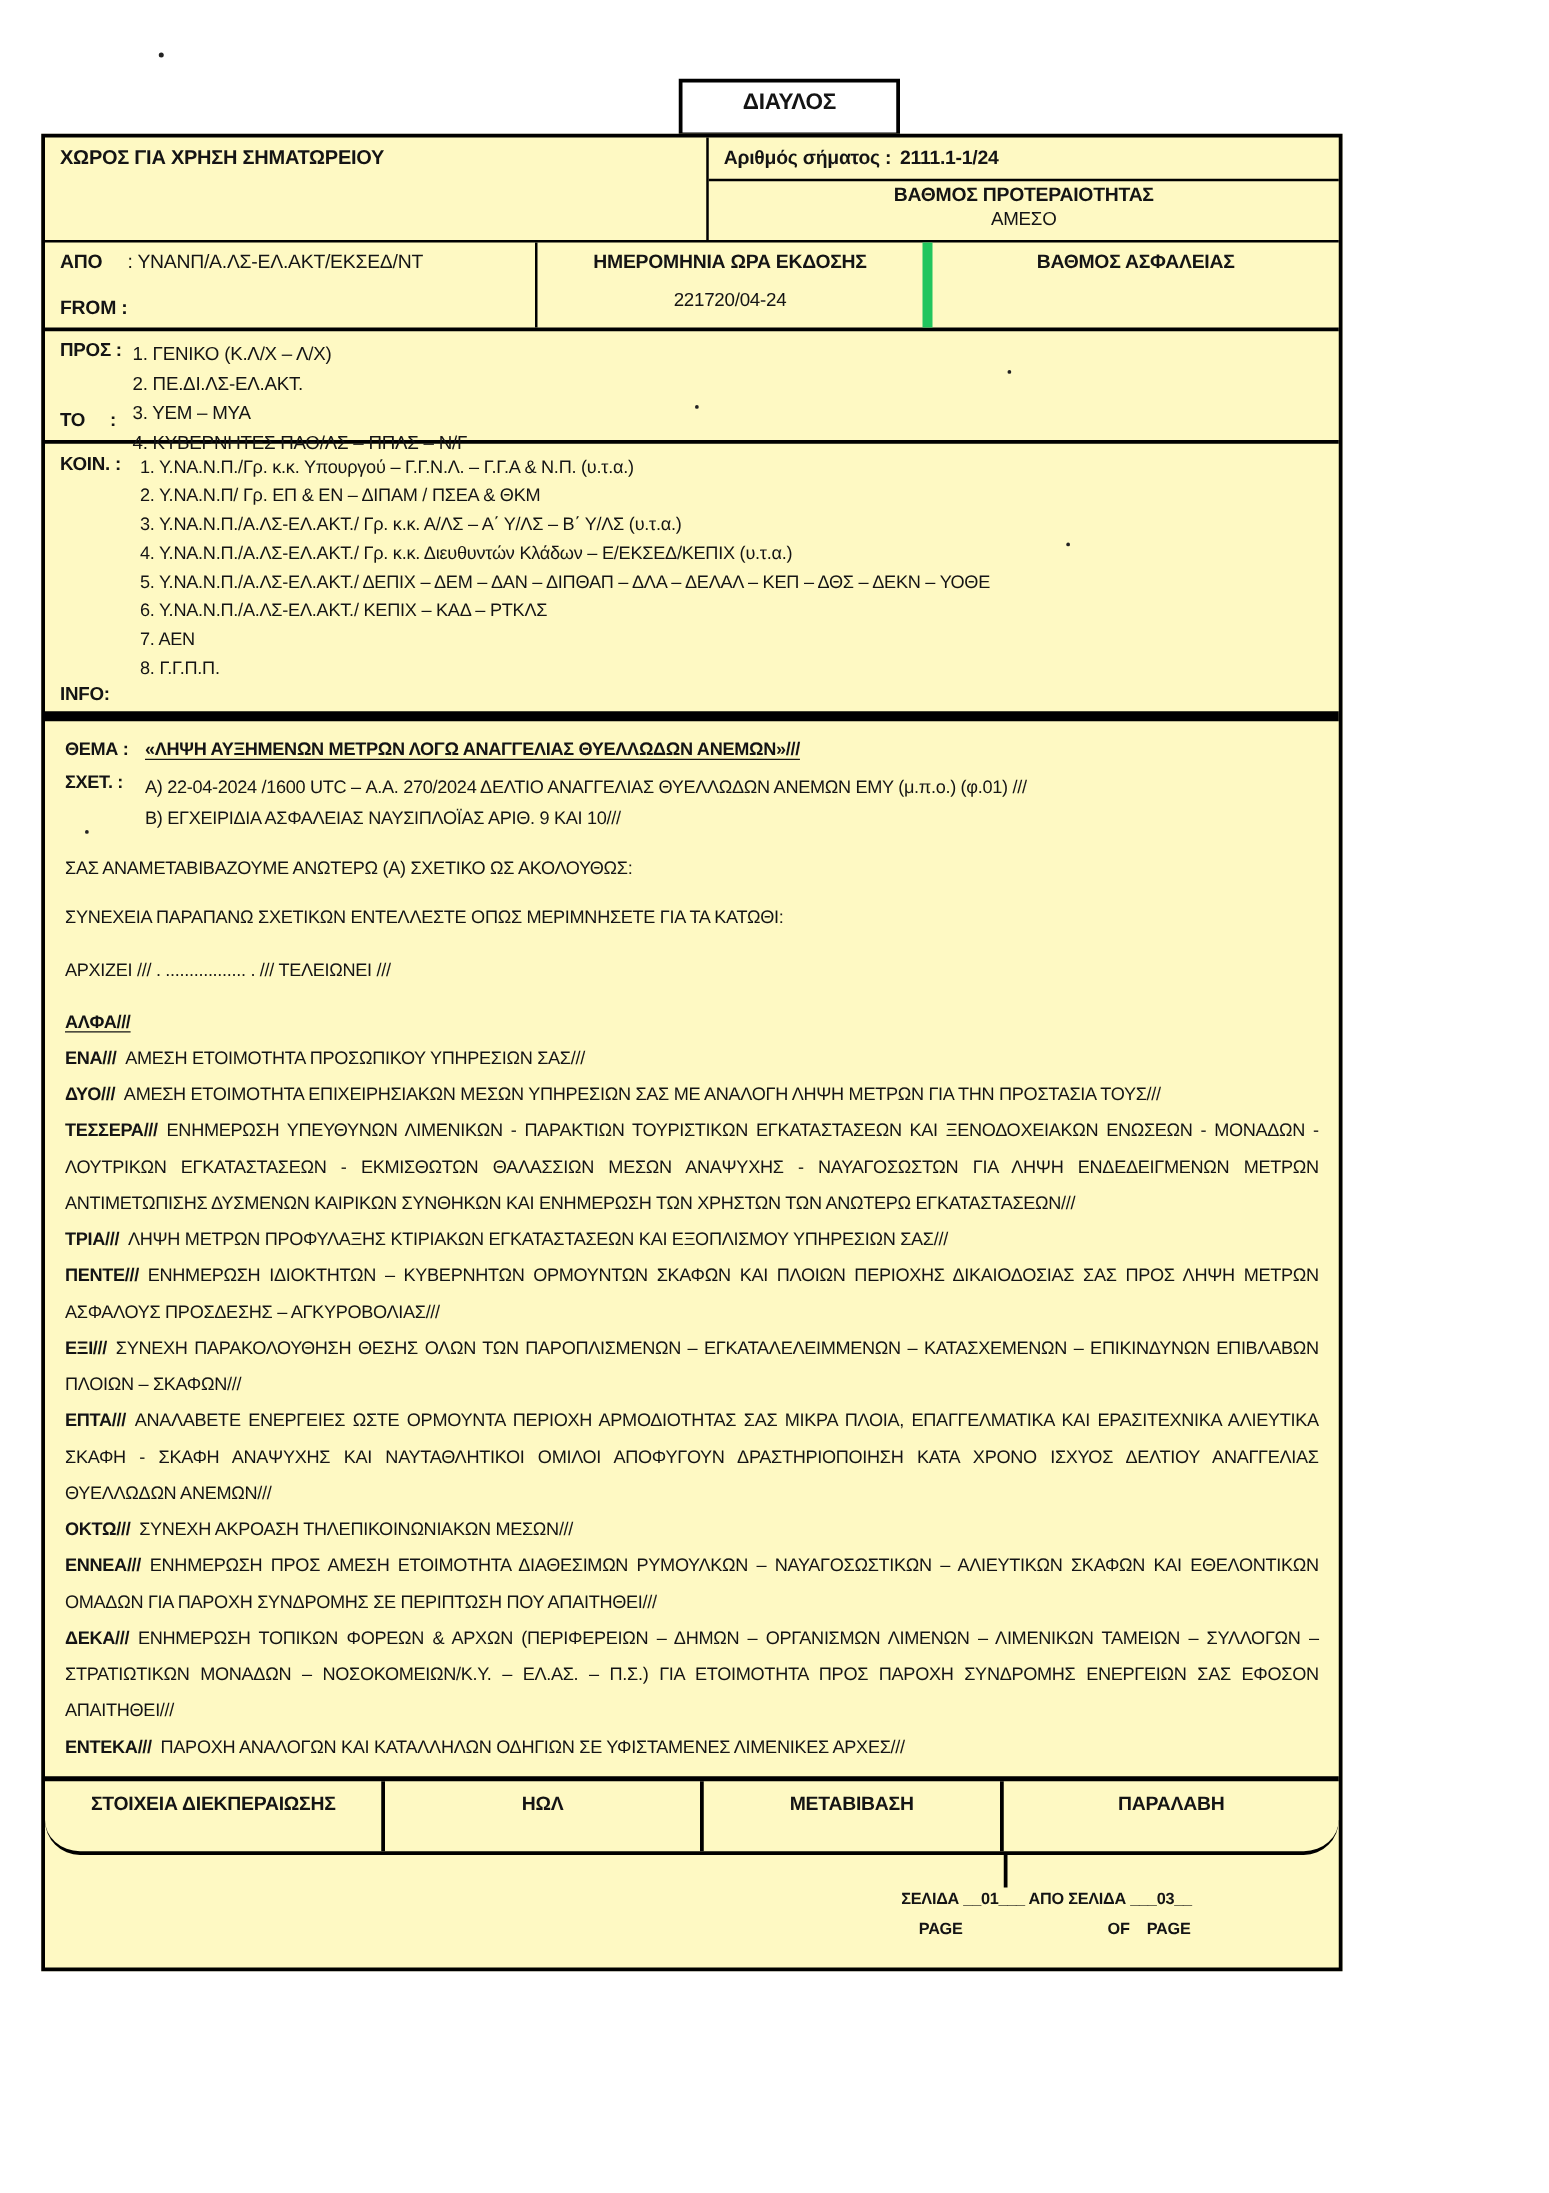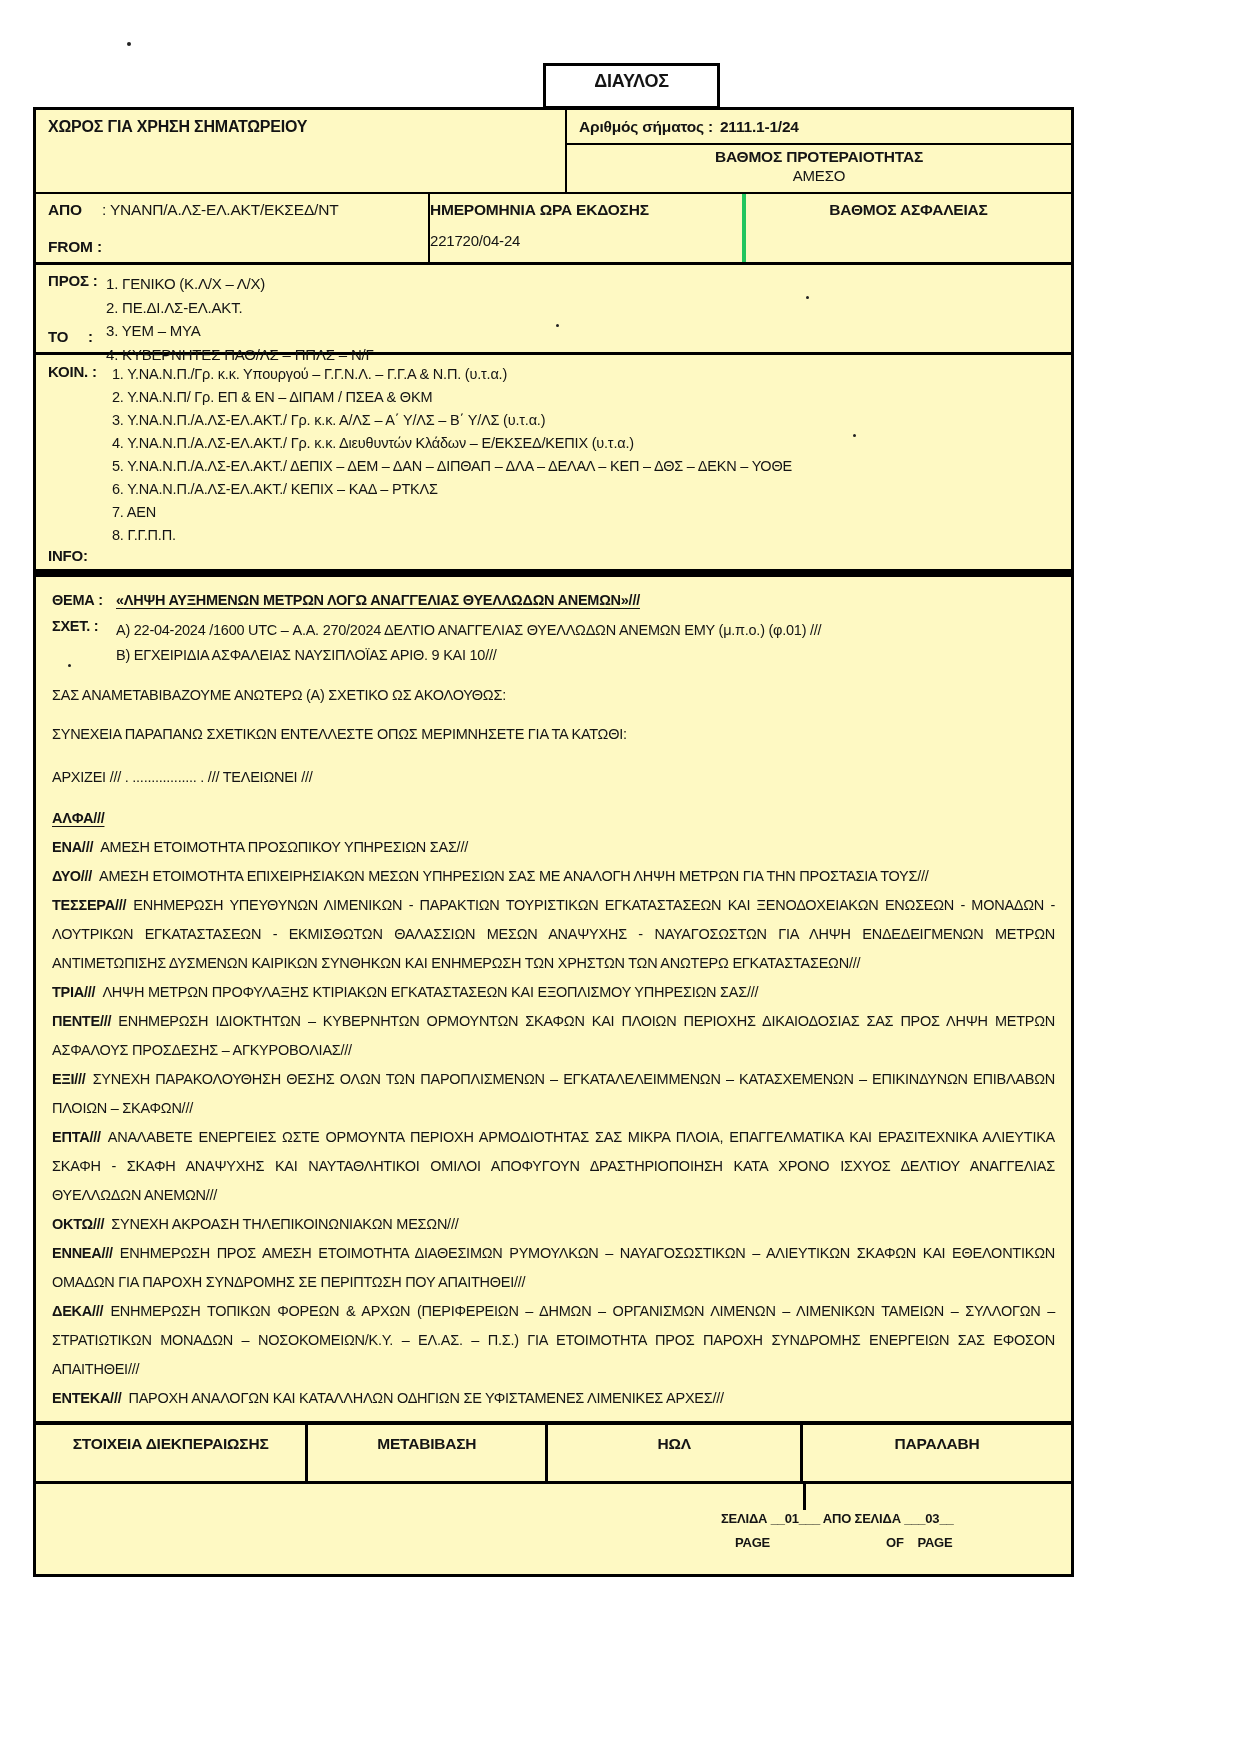--- a/index.html
+++ b/index.html
@@ -34,22 +34,22 @@
   .c-priority .lbl { font-weight:bold; font-size:15.5px; }
   .c-priority .val { font-size:15px; margin-top:1px; }
   
   .r2 { display:flex; height:68px; border-bottom:3px solid #000; }
   .c-from { width:394px; border-right:2px solid #000; box-sizing:border-box;
     padding:7px 12px 6px; display:flex; flex-direction:column;
     justify-content:space-between; font-size:15.5px; }
   .from-line { display:flex; }
   .from-lbl { font-weight:bold; width:54px; flex-shrink:0; }
   .from-en { font-weight:bold; }
-  .c-datetime { width:316px; border-right:4px solid #22c55e; box-sizing:border-box;
-    padding-top:7px; }
+  .c-datetime { width:316px; border-right:8px solid #22c55e; box-sizing:border-box;
+    text-align:center; padding-top:7px; }
   .c-datetime .lbl { font-weight:bold; font-size:15.5px; }
   .c-datetime .val { margin-top:13px; font-size:15px; }
   .c-security { flex:1; text-align:center; padding-top:7px;
     font-weight:bold; font-size:15.5px; }
   
   .r3 { position:relative; height:90px; border-bottom:3px solid #000;
     padding:7px 12px; box-sizing:border-box; font-size:15px; }
   .pros-row { display:flex; }
   .pros-lbl { font-weight:bold; width:58px; flex-shrink:0; }
   .pros-list div { line-height:23.5px; }
@@ -71,21 +71,21 @@
   .ref-lbl { font-weight:bold; width:64px; flex-shrink:0; }
   .ref-list div { line-height:25px; }
   .bodyline { margin:15px 0; line-height:24px; }
   .instr { margin-bottom:19px; }
   .alpha { font-weight:bold; text-decoration:underline; text-underline-offset:3px;
     line-height:29px; }
   .item { margin:0; line-height:29px; text-align:justify; }
   .item .kw { font-weight:bold; margin-right:7px; }
   
   .r6 { display:flex; height:56px; border-bottom:3px solid #000;
-    text-align:center; font-weight:bold; font-size:15.5px; }
+    text-align:center; font-weight:bold; font-size:15.5px;border-radius:28px; }
   .f-c { border-right:3px solid #000; box-sizing:border-box; padding-top:10px; }
   .f-c1 { width:26.3%; } .f-c2 { width:24.6%; } .f-c3 { width:23.2%; }
   .f-c4 { flex:1; border-right:none; }
   
   .r7 { position:relative; height:90px; }
   .stub-divider { position:absolute; left:767px; top:0; width:3px; height:26px; background:#000; }
   .page-block { position:absolute; right:16px; top:27px; width:334px;
     font-weight:bold; font-size:13px; }
   .page-line1 { white-space:pre; }
   .page-line2 { display:flex; margin-top:9px; padding-left:14px; }
@@ -192,22 +192,22 @@
       <p class="item"><span class="kw">ΕΞΙ///</span><span>ΣΥΝΕΧΗ ΠΑΡΑΚΟΛΟΥΘΗΣΗ ΘΕΣΗΣ ΟΛΩΝ ΤΩΝ ΠΑΡΟΠΛΙΣΜΕΝΩΝ – ΕΓΚΑΤΑΛΕΛΕΙΜΜΕΝΩΝ – ΚΑΤΑΣΧΕΜΕΝΩΝ – ΕΠΙΚΙΝΔΥΝΩΝ ΕΠΙΒΛΑΒΩΝ ΠΛΟΙΩΝ – ΣΚΑΦΩΝ///</span></p>
       <p class="item"><span class="kw">ΕΠΤΑ///</span><span>ΑΝΑΛΑΒΕΤΕ ΕΝΕΡΓΕΙΕΣ ΩΣΤΕ ΟΡΜΟΥΝΤΑ ΠΕΡΙΟΧΗ ΑΡΜΟΔΙΟΤΗΤΑΣ ΣΑΣ ΜΙΚΡΑ ΠΛΟΙΑ, ΕΠΑΓΓΕΛΜΑΤΙΚΑ ΚΑΙ ΕΡΑΣΙΤΕΧΝΙΚΑ ΑΛΙΕΥΤΙΚΑ ΣΚΑΦΗ - ΣΚΑΦΗ ΑΝΑΨΥΧΗΣ ΚΑΙ ΝΑΥΤΑΘΛΗΤΙΚΟΙ ΟΜΙΛΟΙ ΑΠΟΦΥΓΟΥΝ ΔΡΑΣΤΗΡΙΟΠΟΙΗΣΗ ΚΑΤΑ ΧΡΟΝΟ ΙΣΧΥΟΣ ΔΕΛΤΙΟΥ ΑΝΑΓΓΕΛΙΑΣ ΘΥΕΛΛΩΔΩΝ ΑΝΕΜΩΝ///</span></p>
       <p class="item"><span class="kw">ΟΚΤΩ///</span><span>ΣΥΝΕΧΗ ΑΚΡΟΑΣΗ ΤΗΛΕΠΙΚΟΙΝΩΝΙΑΚΩΝ ΜΕΣΩΝ///</span></p>
       <p class="item"><span class="kw">ΕΝΝΕΑ///</span><span>ΕΝΗΜΕΡΩΣΗ ΠΡΟΣ ΑΜΕΣΗ ΕΤΟΙΜΟΤΗΤΑ ΔΙΑΘΕΣΙΜΩΝ ΡΥΜΟΥΛΚΩΝ – ΝΑΥΑΓΟΣΩΣΤΙΚΩΝ – ΑΛΙΕΥΤΙΚΩΝ ΣΚΑΦΩΝ ΚΑΙ ΕΘΕΛΟΝΤΙΚΩΝ ΟΜΑΔΩΝ ΓΙΑ ΠΑΡΟΧΗ ΣΥΝΔΡΟΜΗΣ ΣΕ ΠΕΡΙΠΤΩΣΗ ΠΟΥ ΑΠΑΙΤΗΘΕΙ///</span></p>
       <p class="item"><span class="kw">ΔΕΚΑ///</span><span>ΕΝΗΜΕΡΩΣΗ ΤΟΠΙΚΩΝ ΦΟΡΕΩΝ &amp; ΑΡΧΩΝ (ΠΕΡΙΦΕΡΕΙΩΝ – ΔΗΜΩΝ – ΟΡΓΑΝΙΣΜΩΝ ΛΙΜΕΝΩΝ – ΛΙΜΕΝΙΚΩΝ ΤΑΜΕΙΩΝ – ΣΥΛΛΟΓΩΝ – ΣΤΡΑΤΙΩΤΙΚΩΝ ΜΟΝΑΔΩΝ – ΝΟΣΟΚΟΜΕΙΩΝ/Κ.Υ. – ΕΛ.ΑΣ. – Π.Σ.) ΓΙΑ ΕΤΟΙΜΟΤΗΤΑ ΠΡΟΣ ΠΑΡΟΧΗ ΣΥΝΔΡΟΜΗΣ ΕΝΕΡΓΕΙΩΝ ΣΑΣ ΕΦΟΣΟΝ ΑΠΑΙΤΗΘΕΙ///</span></p>
       <p class="item"><span class="kw">ΕΝΤΕΚΑ///</span><span>ΠΑΡΟΧΗ ΑΝΑΛΟΓΩΝ ΚΑΙ ΚΑΤΑΛΛΗΛΩΝ ΟΔΗΓΙΩΝ ΣΕ ΥΦΙΣΤΑΜΕΝΕΣ ΛΙΜΕΝΙΚΕΣ ΑΡΧΕΣ///</span></p>
     </div>
 
     <div class="r6">
       <div class="f-c f-c1">ΣΤΟΙΧΕΙΑ ΔΙΕΚΠΕΡΑΙΩΣΗΣ</div>
+      <div class="f-c f-c2">ΗΩΛ</div>
       <div class="f-c f-c3">ΜΕΤΑΒΙΒΑΣΗ</div>
-      <div class="f-c f-c2">ΗΩΛ</div>
       <div class="f-c f-c4">ΠΑΡΑΛΑΒΗ</div>
     </div>
 
     <div class="r7">
       <div class="stub-divider"></div>
       <div class="page-block">
         <div class="page-line1">ΣΕΛΙΔΑ __01___ ΑΠΟ ΣΕΛΙΔΑ ___03__</div>
         <div class="page-line2">
           <span>PAGE</span>
           <span class="pl2-of">OF    PAGE</span>

